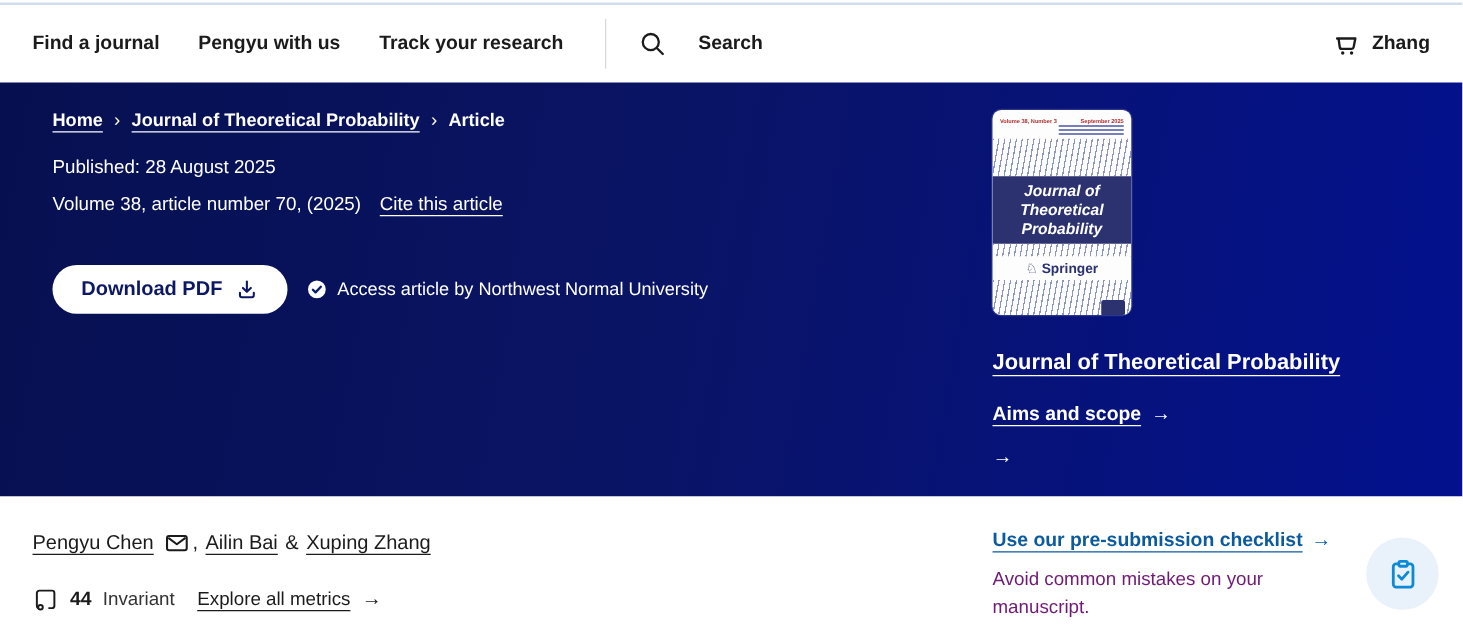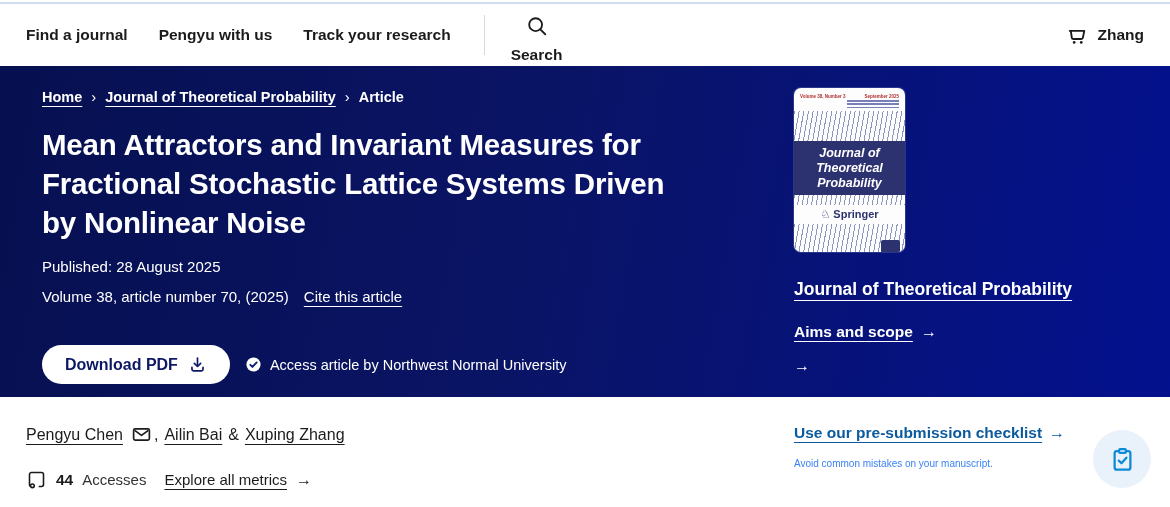--- a/index.html
+++ b/index.html
@@ -6,22 +6,22 @@
   html,body { width:1170px; height:507px; overflow:hidden; background:#fff;
     font-family:"Liberation Sans","DejaVu Sans",sans-serif; color:#1b1b1b; }
 
   .top-accent { height:2px; background:#fff; }
   .top-accent-line { height:2px; background:#d0ddee; }
 
   
   .topnav { height:62px; background:#fff; display:flex; align-items:center; padding:0 26px; }
   .topnav .nav-item { font-weight:700; font-size:15.5px; color:#1b1b1b; margin-right:31px;
     cursor:pointer; white-space:nowrap; }
-  .nav-search { display:flex; align-items:center; gap:9px; padding-left:26px; margin-left:2px;
-    border-left:1px solid #d9d9d9; height:40px; cursor:pointer;flex-direction:column; }
+  .nav-search { display:flex; align-items:center; gap:26px; padding-left:26px; margin-left:2px;
+    border-left:1px solid #d9d9d9; height:40px; cursor:pointer; }
   .nav-search span { font-weight:700; font-size:15.5px; }
   .nav-cart { margin-left:auto; display:flex; align-items:center; gap:8px; cursor:pointer; }
   .nav-cart span { font-weight:700; font-size:15.5px; }
 
   
   .hero { height:331px; background:linear-gradient(100deg,#061050 0%,#0a1465 45%,#03118e 100%);
     color:#fff; display:flex; padding:22px 26px 0 26px; }
   .hero-left { flex:1; min-width:0;margin-left:16px; }
   .hero-right { width:354px; flex:none; padding-left:4px; }
 
@@ -85,21 +85,21 @@
   .metrics b { font-size:15.5px; }
   .metrics .m-label { color:#333; margin-right:9px; }
   .metrics a { color:#1b1b1b; text-decoration:underline; text-underline-offset:4px;
     text-decoration-thickness:1px; cursor:pointer; }
 
   .below-right { width:354px; flex:none; padding-left:4px; }
   .checklist-link { display:inline-flex; align-items:center; gap:7px; margin-bottom:11px; cursor:pointer; }
   .checklist-link a { color:#0b5a9d; font-size:15.5px; font-weight:700; text-decoration:underline;
     text-underline-offset:4px; text-decoration-thickness:1px; }
   .checklist-link .arrow { color:#0b5a9d; }
-  .checklist-note { font-size:10px; line-height:22px; color:#3b82f6; width:250px; }
+  .checklist-note { font-size:15px; line-height:22px; color:#701a75; width:250px; }
 
   .fab { position:absolute; left:1093px; top:430px; width:58px; height:58px; border-radius:50%;
     background:#e9f2fb; border:none; display:flex; align-items:center; justify-content:center;
     cursor:pointer; }
 </style>
 </head>
 <body>
 
 <div class="top-accent"></div>
 <div class="top-accent-line"></div>
@@ -134,25 +134,20 @@
 <section class="hero">
   <div class="hero-left">
     <nav class="breadcrumb">
       <a>Home</a>
       <span class="crumb-sep">›</span>
       <a>Journal of Theoretical Probability</a>
       <span class="crumb-sep">›</span>
       <span class="crumb-current">Article</span>
     </nav>
 
-    <h1 class="title">
-      <span>Mean Attractors and Invariant Measures for</span>
-      <span>Fractional Stochastic Lattice Systems Driven</span>
-      <span>by Nonlinear Noise</span>
-    </h1>
 
     <div class="published">Published: 28 August 2025</div>
 
     <div class="volume-row">
       <span>Volume 38, article number 70, (2025)</span>
       <a class="cite-link">Cite this article</a>
     </div>
 
     <div class="actions">
       <button class="btn-pdf">
@@ -227,21 +222,21 @@
     </div>
 
     <div class="metrics">
       <span style="display:inline-flex;">
         <svg width="21" height="21" viewBox="0 0 24 24" fill="none" stroke="#1b1b1b" stroke-width="1.8" stroke-linejoin="round">
             <path d="M9.5 20H6.2A2.2 2.2 0 0 1 4 17.8V6.2A2.2 2.2 0 0 1 6.2 4h11.6A2.2 2.2 0 0 1 20 6.2v11.6a2.2 2.2 0 0 1-2.2 2.2h-3.3"></path>
             <circle cx="7.3" cy="19.2" r="2.1" fill="#fff"></circle>
           </svg>
       </span>
       <b>44</b>
-      <span class="m-label">Accesses</span>
+      <span class="m-label">Invariant</span>
       <a>Explore all metrics</a>
       <span class="arrow">→</span>
     </div>
   </div>
 
   <div class="below-right">
     <div class="checklist-link">
       <a>Use our pre-submission checklist</a>
       <span class="arrow">→</span>
     </div>

